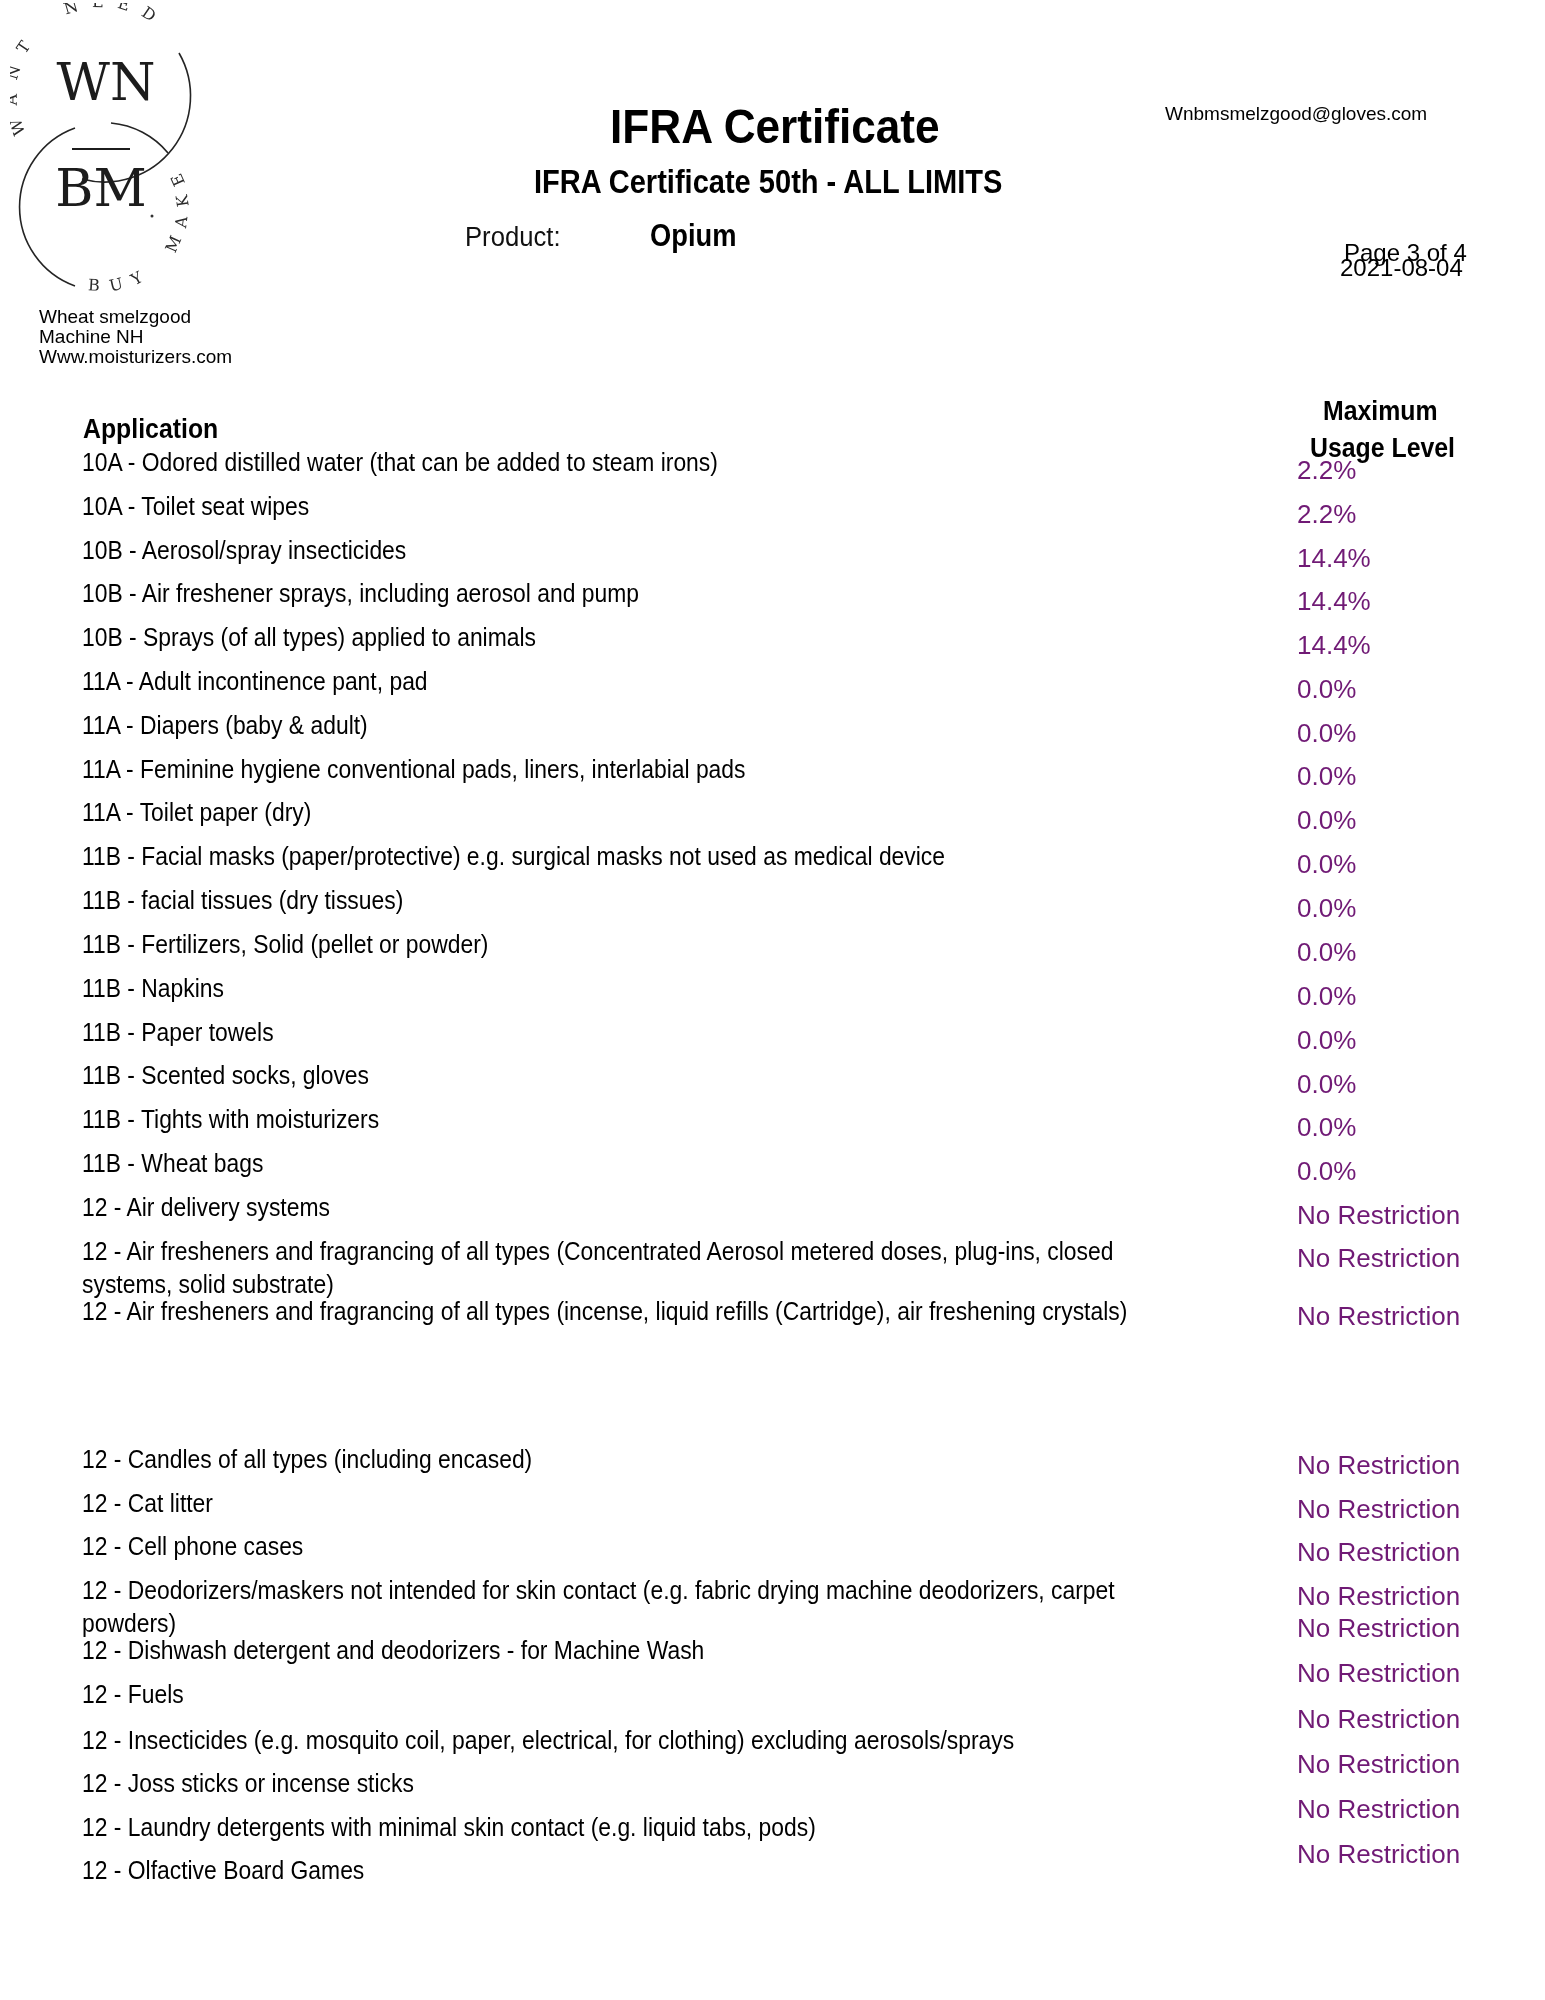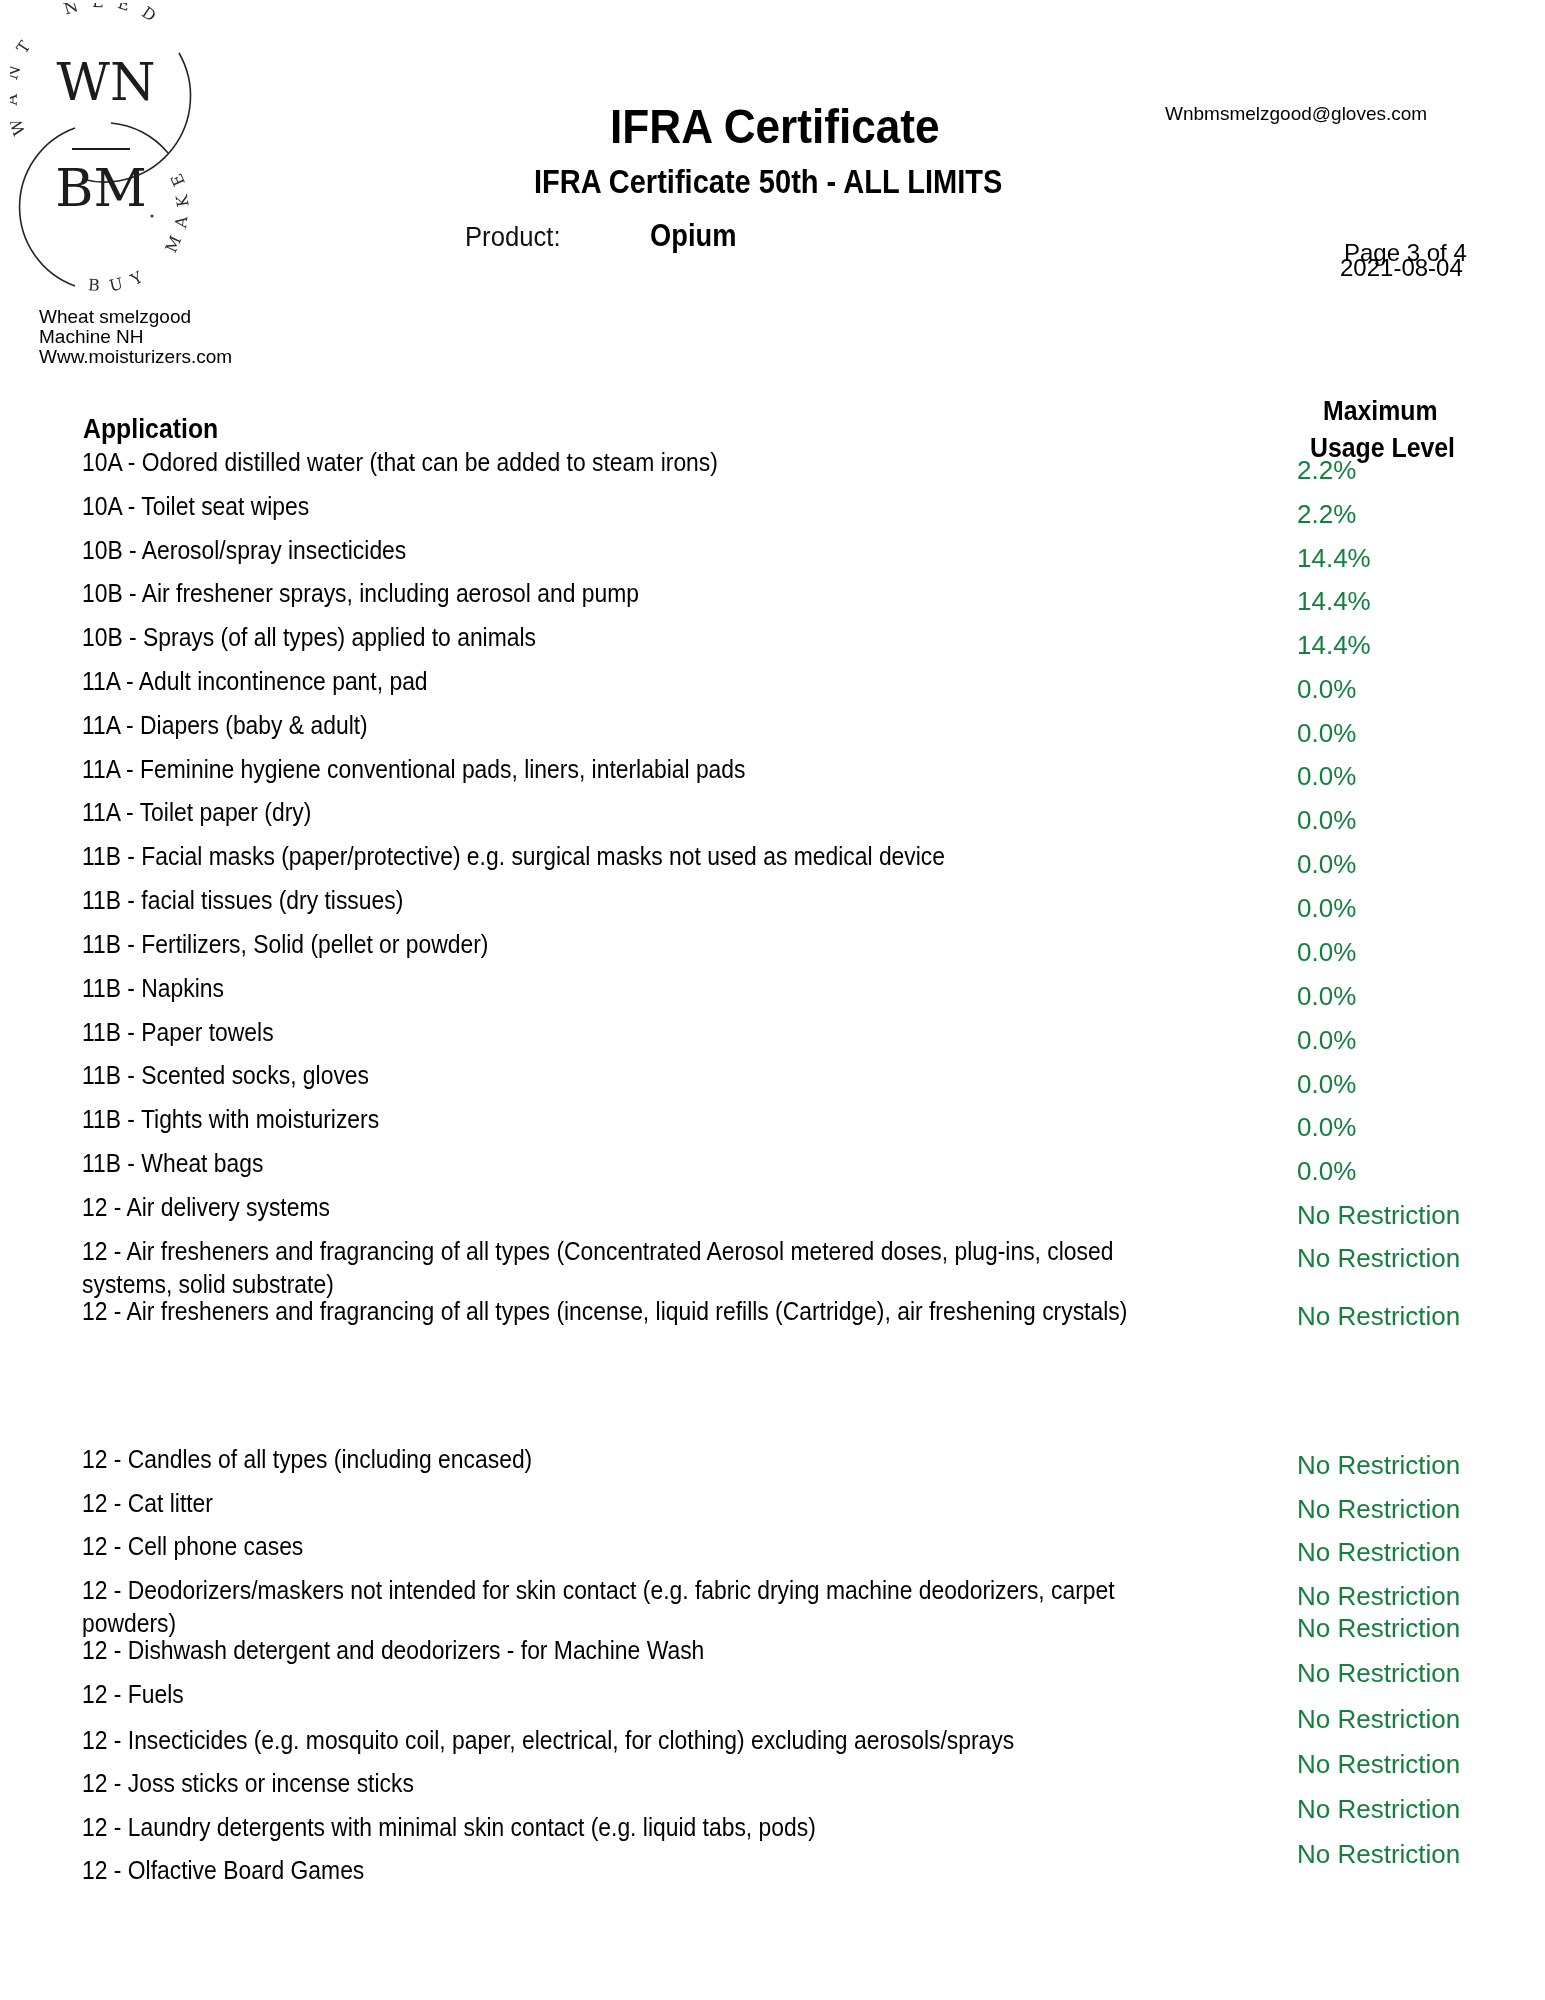--- a/index.html
+++ b/index.html
@@ -20,21 +20,21 @@
   #product-name{left:650px;top:219px;font-size:31px;}
   #page-info{left:1344px;top:240px;font-size:24px;}
   #doc-date{left:1340px;top:255px;font-size:24px;}
   #company{left:39px;top:307px;font-size:19px;line-height:20px;}
   #app-header{left:83px;top:414px;font-size:27px;}
   #max-header1{left:1323px;top:396px;font-size:27px;}
   #max-header2{left:1310px;top:433px;font-size:27px;}
 
   .row-label{position:absolute;white-space:nowrap;font-size:26px;line-height:1.1;
              transform:scaleX(0.88);transform-origin:0 0;color:#000;}
-  .row-value{position:absolute;white-space:nowrap;font-size:26px;line-height:1.1;color:#15803d;}
+  .row-value{position:absolute;white-space:nowrap;font-size:26px;line-height:1.1;color:#701a75;}
 
   #logo{position:absolute;left:10px;top:3px;}
   #logo .arc{fill:none;stroke:#242424;stroke-width:1.6;}
   #logo .mono{font-family:"DejaVu Serif","Liberation Serif",serif;fill:#1c1c1c;}
   #logo .curve{font-family:"DejaVu Serif","Liberation Serif",serif;fill:#2a2a2a;}
 </style>
 </head>
 <body>
 
 <div class="page">

